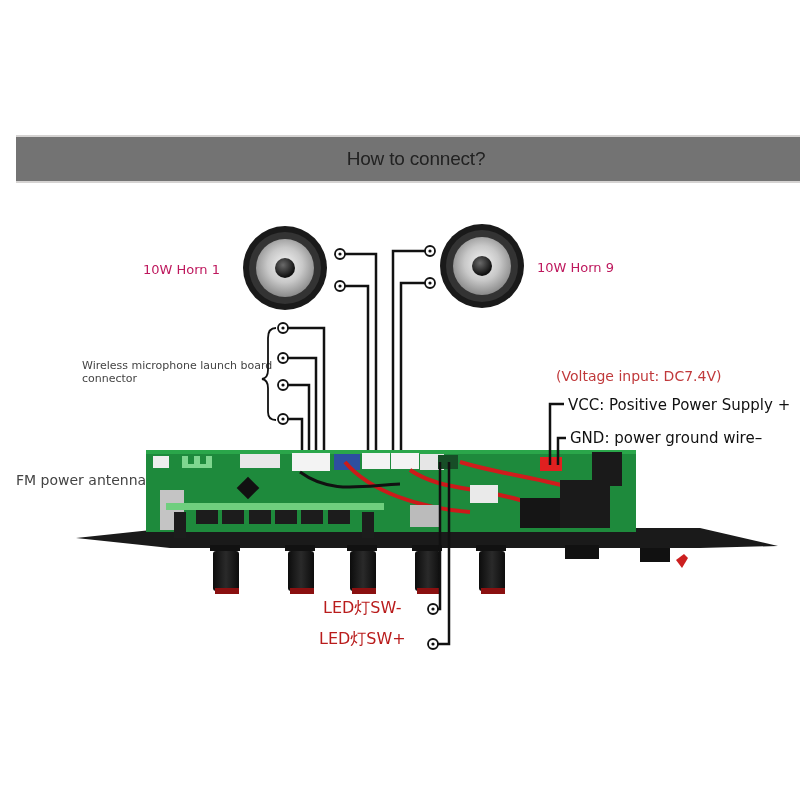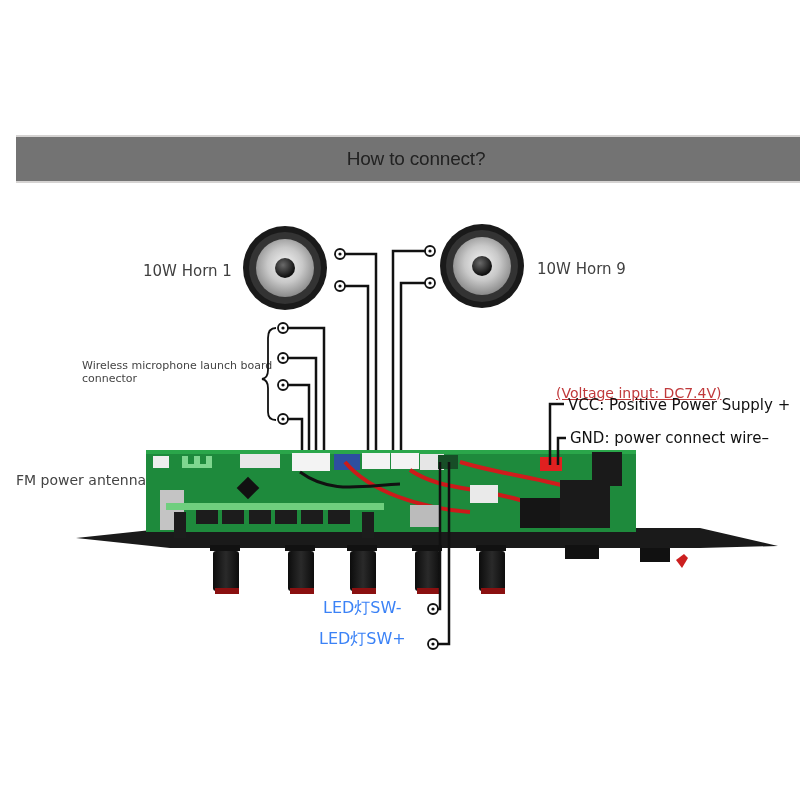--- a/index.html
+++ b/index.html
@@ -1,41 +1,41 @@
 <!DOCTYPE html>
 <html><head>
 <meta charset="utf-8">
 <style>
   html,body{margin:0;padding:0;background:#fff;}
   body{width:800px;height:800px;position:relative;overflow:hidden;font-family:"Liberation Sans",sans-serif;}
   .banner{position:absolute;left:0;top:135px;width:800px;height:48px;background:#737373;border-top:2px solid #d5d3d2;border-bottom:2px solid #d5d3d2;box-sizing:border-box;display:flex;align-items:center;justify-content:center;margin-left:16px;}
   .banner span{font-family:"Liberation Sans",sans-serif;font-size:19px;color:#222;letter-spacing:-0.2px;}
   .label{position:absolute;color:#444;font-family:"DejaVu Sans",sans-serif;white-space:nowrap;}
-  .horn-label{font-size:15px;color:#404040;}
+  .horn-label{font-size:13px;color:#be185d;}
   .mic-label{font-size:11px;line-height:13px;color:#444;white-space:normal;width:200px;}
   .fm-label{font-size:14px;color:#444;}
   .volt-label{font-size:14px;color:#c0393b;}
   .pwr-label{font-size:15px;color:#111;}
-  .led-label{font-size:16px;color:#3b82f6;}
+  .led-label{font-size:16px;color:#b91c1c;}
   svg{position:absolute;left:0;top:0;}
 </style>
 </head>
 <body>
 
 <div class="banner">
   <span>How to connect?</span>
 </div>
 
 <div class="label horn-label" style="left:143px;top:262px;">10W Horn 1</div>
 <div class="label horn-label" style="left:537px;top:260px;">10W Horn 9</div>
 <div class="label mic-label" style="left:82px;top:359px;">Wireless microphone launch board connector</div>
 <div class="label fm-label" style="left:16px;top:472px;">FM power antenna</div>
-<div class="label volt-label" style="left:556px;top:385px;text-decoration:underline;">(Voltage input: DC7.4V)</div>
+<div class="label volt-label" style="left:556px;top:368px;">(Voltage input: DC7.4V)</div>
 <div class="label pwr-label" style="left:568px;top:396px;">VCC: Positive Power Supply +</div>
-<div class="label pwr-label" style="left:570px;top:429px;">GND: power connect wire–</div>
+<div class="label pwr-label" style="left:570px;top:429px;">GND: power ground wire–</div>
 <div class="label led-label" style="left:323px;top:598px;">LED灯SW-</div>
 <div class="label led-label" style="left:319px;top:629px;">LED灯SW+</div>
 
 <svg width="800" height="800" viewBox="0 0 800 800">
   <defs>
     <radialGradient id="cone" cx="50%" cy="45%" r="55%">
       <stop offset="0%" stop-color="#f4f4f4"></stop>
       <stop offset="55%" stop-color="#c8c8c8"></stop>
       <stop offset="100%" stop-color="#8a8a8a"></stop>
     </radialGradient>

